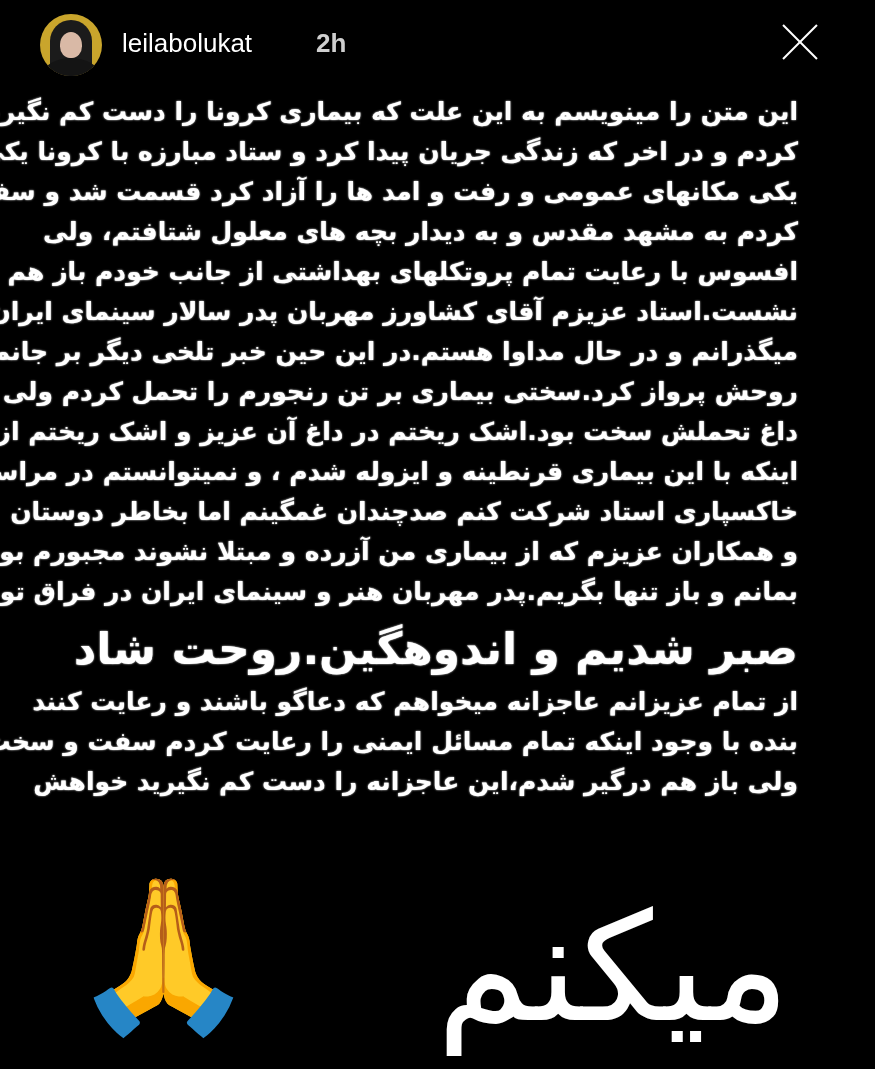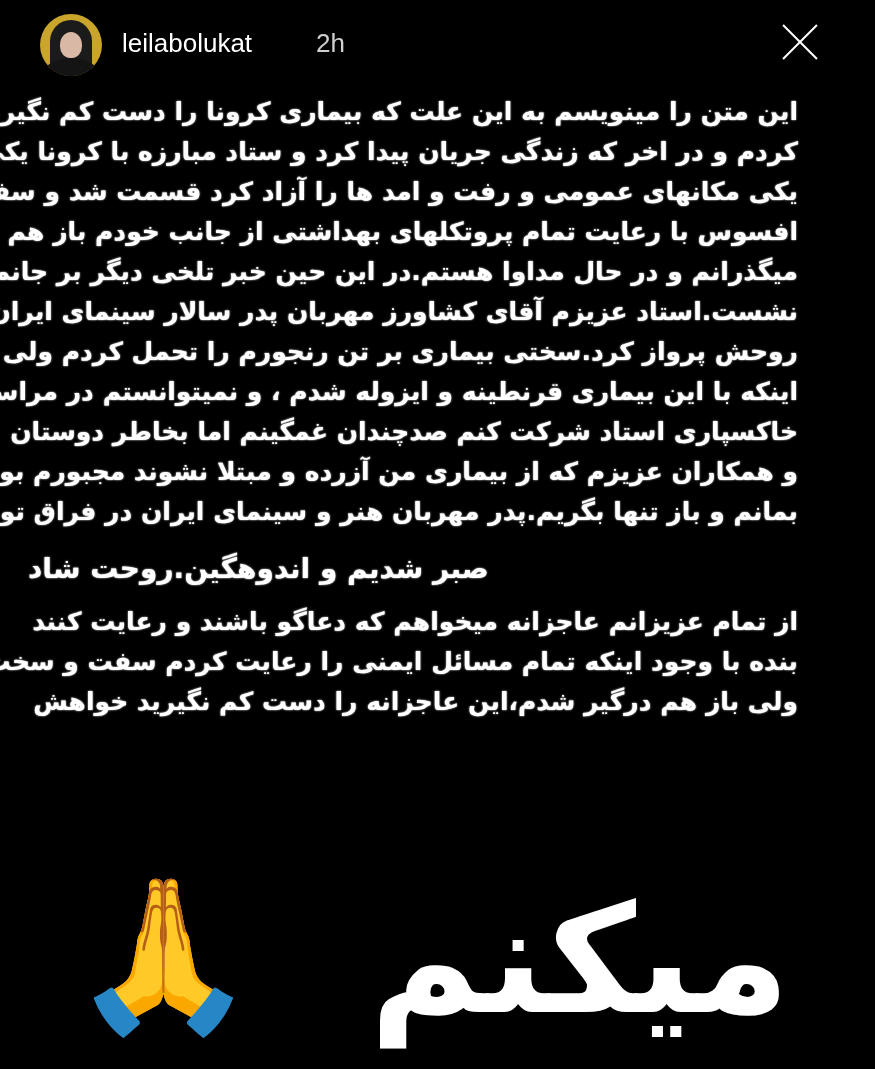--- a/index.html
+++ b/index.html
@@ -3,55 +3,57 @@
 <meta charset="utf-8">
 <style>
   html, body { margin:0; padding:0; }
   body { width:875px; height:1069px; background:#000; overflow:hidden; position:relative; font-family:"DejaVu Sans", sans-serif; color:#fff; }
   .header { position:absolute; top:0; left:0; width:722px; height:90px; }
   .avatar { position:absolute; left:40px; top:14px; width:62px; height:62px; border-radius:50%; overflow:hidden; background:#c9a52c; }
   .avatar .hood { position:absolute; left:10px; top:6px; width:42px; height:62px; background:#1b1b1b; border-radius:21px 21px 6px 6px; }
   .avatar .face { position:absolute; left:20px; top:18px; width:22px; height:26px; background:#d9b9a6; border-radius:50% 50% 45% 45%; }
   .avatar .body { position:absolute; left:4px; top:44px; width:54px; height:30px; background:#141414; border-radius:50% 50% 0 0; }
   .username { position:absolute; left:122px; top:28px; font-family:"Liberation Sans", sans-serif; font-size:26px; color:#fff; }
-  .time { position:absolute; left:316px; top:28px; font-family:"Liberation Sans", sans-serif; font-size:26px; color:#cfcfcf; }
+  .time { position:absolute; left:316px; top:28px; font-family:"Liberation Sans", sans-serif; font-size:26px; color:#cfcfcf;font-weight:bold; }
   .close { position:absolute; left:780px; top:22px; width:40px; height:40px; cursor:pointer; }
   .close::before, .close::after { content:""; position:absolute; left:19px; top:-4px; width:2px; height:48px; background:#fff; }
   .close::before { transform:rotate(45deg); }
   .close::after { transform:rotate(-45deg); }
 
   .story { position:absolute; left:28px; top:92px; width:770px; direction:rtl; text-align:justify; }
   .line { font-family:"DejaVu Sans", sans-serif; font-weight:bold; font-size:25px; line-height:40px; white-space:nowrap; text-align:right; text-shadow:0 0 2px #fff; }
-  .big { font-family:"DejaVu Sans", sans-serif; font-weight:bold; font-size:28px; line-height:66px; text-align:left; margin:4px 0 0 0; text-shadow:0 0 2px #fff; }
+  .big { font-family:"DejaVu Sans", sans-serif; font-weight:bold; font-size:44px; line-height:66px; text-align:right; margin:4px 0 0 0; text-shadow:0 0 2px #fff; }
   .end-row { position:absolute; left:50px; top:860px; width:760px; height:200px; }
   .emoji { position:absolute; left:20px; top:10px; font-size:150px; line-height:170px; }
-  .final { position:absolute; right:20px; top:0; font-family:"DejaVu Sans", sans-serif; font-weight:bold; font-size:150px; line-height:200px; direction:rtl; }
+  .final { position:absolute; right:20px; top:8px; font-family:"DejaVu Sans", sans-serif; font-weight:normal; font-size:150px; line-height:200px; direction:rtl; }
 </style>
 </head>
 <body>
 
 <div class="header">
   <div class="avatar">
     <div class="hood"></div>
     <div class="face"></div>
     <div class="body"></div>
   </div>
   <span class="username">leilabolukat</span>
   <span class="time">2h</span>
   <div class="close"></div>
 </div>
 
 <div class="story">
   <div class="line">این متن را مینویسم به این علت که بیماری کرونا را دست کم نگیرید</div>
   <div class="line">کردم و در اخر که زندگی جریان پیدا کرد و ستاد مبارزه با کرونا یکی</div>
   <div class="line">یکی مکانهای عمومی و رفت و امد ها را آزاد کرد قسمت شد و سفر</div>
+  <div class="line">کردم به مشهد مقدس و  به دیدار بچه های معلول شتافتم، ولی</div>
   <div class="line">افسوس با رعایت تمام پروتکلهای بهداشتی از جانب خودم باز هم این</div>
+  <div class="line">نشست.استاد عزیزم آقای کشاورز مهربان پدر سالار سینمای ایران</div>
   <div class="line">میگذرانم  و در حال مداوا هستم.در این حین خبر  تلخی دیگر بر جانم</div>
-  <div class="line">نشست.استاد عزیزم آقای کشاورز مهربان پدر سالار سینمای ایران</div>
   <div class="line">روحش پرواز کرد.سختی بیماری بر تن رنجورم را تحمل کردم ولی این</div>
+  <div class="line">داغ تحملش سخت بود.اشک ریختم در داغ آن عزیز و اشک ریختم از</div>
   <div class="line">اینکه با این بیماری قرنطینه و ایزوله شدم ، و نمیتوانستم در مراسم</div>
   <div class="line">خاکسپاری  استاد  شرکت کنم صدچندان غمگینم اما بخاطر دوستان</div>
   <div class="line">و همکاران عزیزم که از بیماری من آزرده و مبتلا نشوند مجبورم بودم</div>
   <div class="line">بمانم و باز تنها بگریم.پدر مهربان هنر و سینمای ایران در فراق تو بی</div>
   <div class="big">صبر شدیم و اندوهگین.روحت شاد</div>
   <div class="line">از تمام عزیزانم عاجزانه میخواهم که دعاگو باشند و  رعایت کنند</div>
   <div class="line">بنده با وجود اینکه تمام مسائل ایمنی را رعایت کردم سفت و سخت</div>
   <div class="line">ولی باز هم درگیر شدم،این عاجزانه را دست کم نگیرید خواهش</div>
 </div>
 

